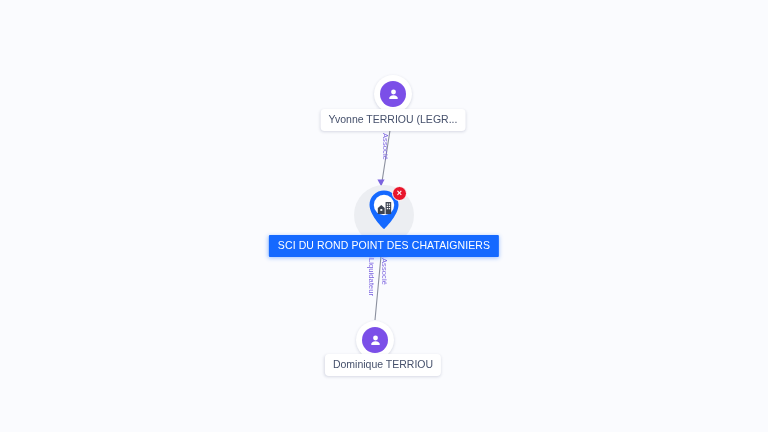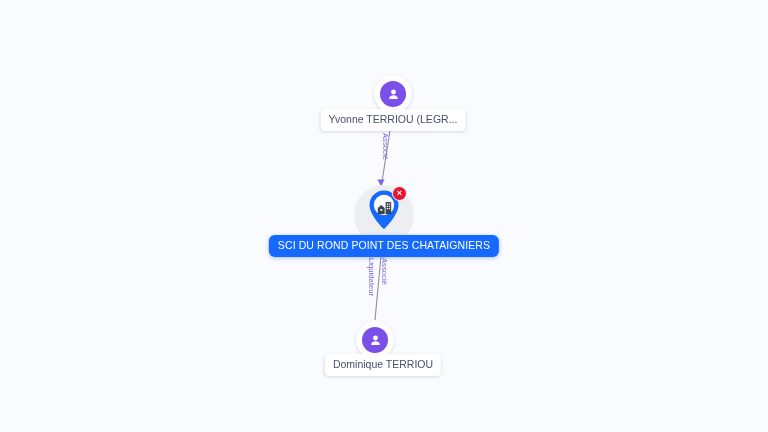--- a/index.html
+++ b/index.html
@@ -125,21 +125,21 @@
     border-radius: 4px;
     box-shadow: 0 1px 3px rgba(30, 40, 90, 0.16);
   }
 
   .node-label.primary {
     background: #1569ff;
     color: #ffffff;
     font-size: 10.5px;
     letter-spacing: 0.1px;
     padding: 5px 9px 6px 9px;
-    border-radius: 6px;
+    border-radius: 1px;
     box-shadow: 0 1px 4px rgba(21, 105, 255, 0.40);
     z-index: 6;
   }
 
   
   .edge-label {
     position: absolute;
     white-space: nowrap;
     color: #7b63e0;
     font-size: 7.5px;

